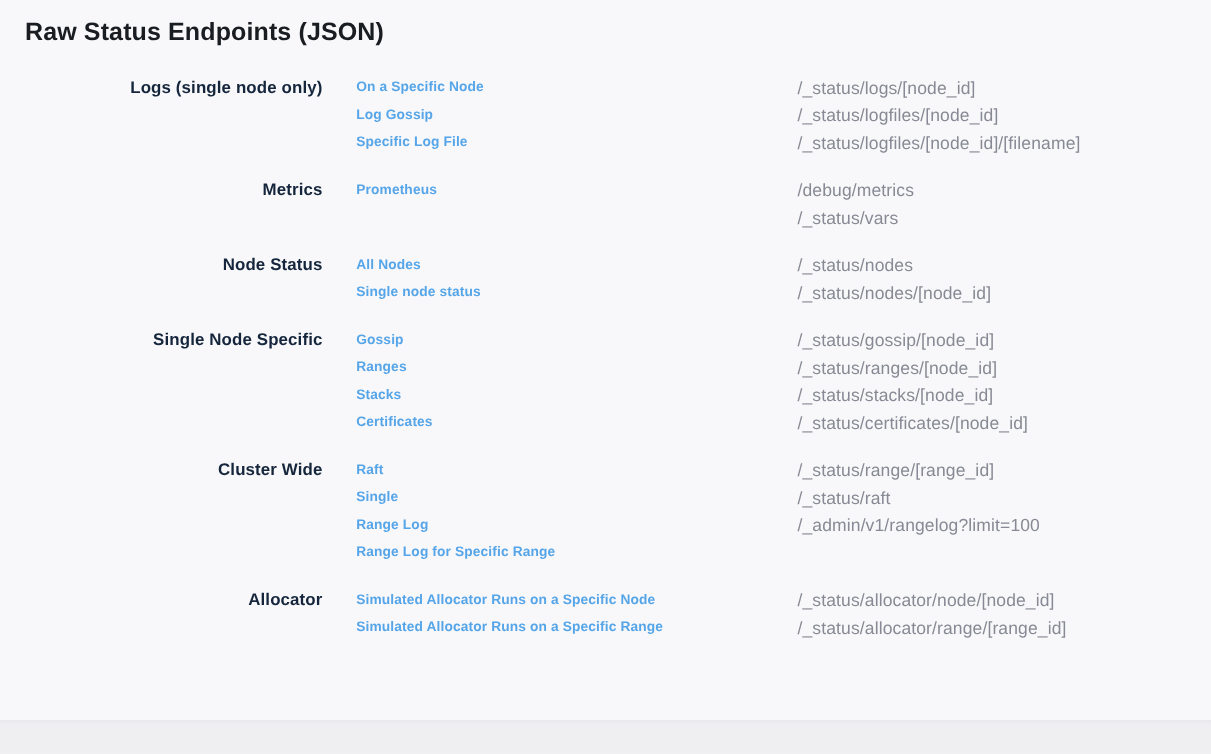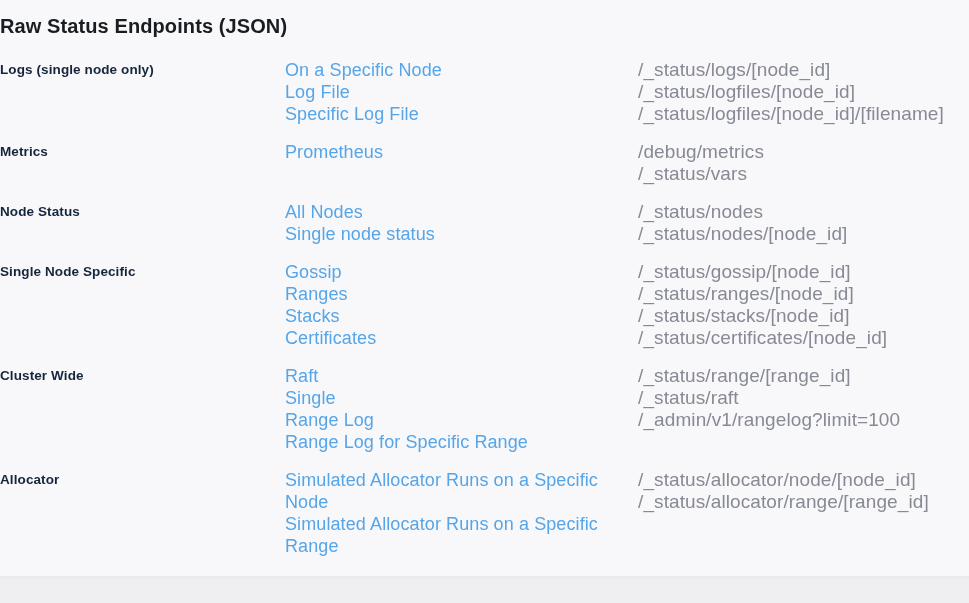--- a/index.html
+++ b/index.html
@@ -17,53 +17,55 @@
     background:var(--strip-bg);
     position:relative;
   }
   .content{
     width:969px;
     height:576px;
     background:var(--content-bg);
     padding-top:12px;
   }
   .page-title{
-    margin-left:0;
+    margin-left:20px;
     font-size:20px;
     font-weight:700;
     letter-spacing:0.1px;
     color:var(--title);
     line-height:28px;
     margin-bottom:19px;
   }
   .group{
     display:grid;
     grid-template-columns:258px 353px auto;
     margin-bottom:16px;
   }
   .cat{
+    text-align:right;
     font-size:13.5px;
     font-weight:700;
     color:var(--category);
     line-height:22px;
     letter-spacing:0.1px;
   }
   .links{padding-left:27px;}
   .paths{padding-left:27px;}
   .link{
     display:block;
-    font-size:18px;
+    font-size:11px;
     color:var(--link);
     line-height:22px;
     text-decoration:none;
     cursor:pointer;
     letter-spacing:0.1px;
+    font-weight:bold;
   }
   .path{
-    font-size:19px;
+    font-size:14px;
     color:var(--path);
     line-height:22px;
     letter-spacing:0.1px;
   }
   .bottom-strip{
     position:absolute;
     left:0;bottom:0;
     width:969px;height:27px;
     background:linear-gradient(to bottom,#e9e9ed 0,var(--strip-bg) 4px);
   }
@@ -72,21 +74,21 @@
 <body>
 
 <div class="content">
 
   <h1 class="page-title">Raw Status Endpoints (JSON)</h1>
 
   <div class="group">
     <div class="cat">Logs (single node only)</div>
     <div class="links">
       <a href="#" class="link">On a Specific Node</a>
-      <a href="#" class="link">Log File</a>
+      <a href="#" class="link">Log Gossip</a>
       <a href="#" class="link">Specific Log File</a>
     </div>
     <div class="paths">
       <div class="path">/_status/logs/[node_id]</div>
       <div class="path">/_status/logfiles/[node_id]</div>
       <div class="path">/_status/logfiles/[node_id]/[filename]</div>
     </div>
   </div>
 
   <div class="group">

